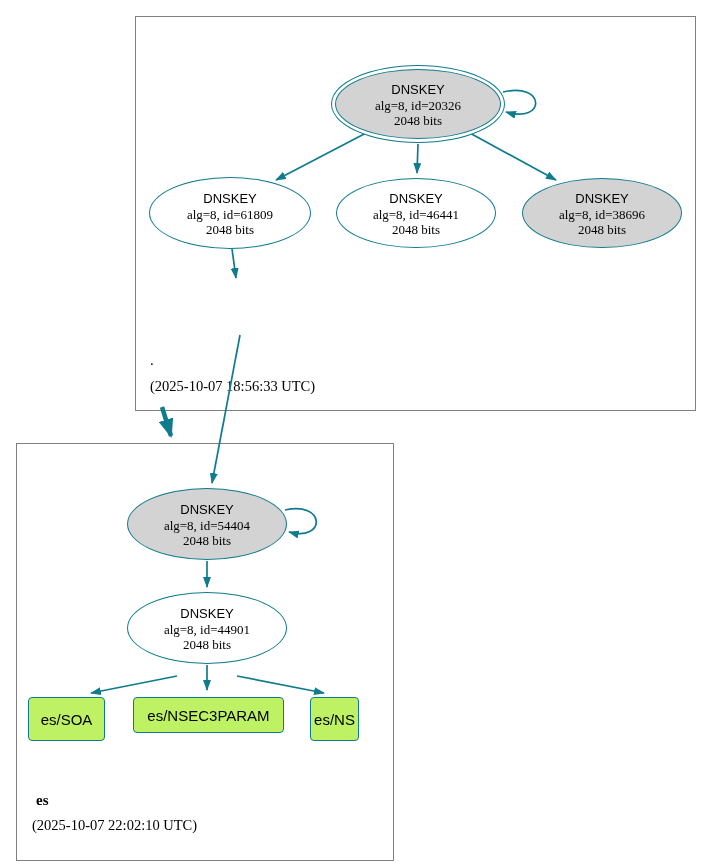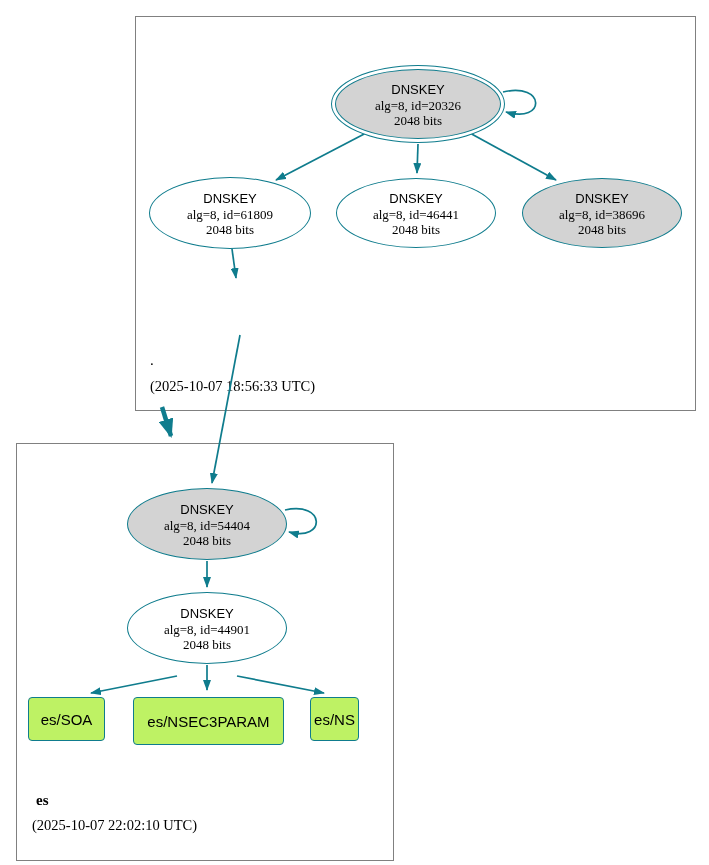--- a/index.html
+++ b/index.html
@@ -109,21 +109,21 @@
   <div class="node ellipse" style="left:127px;top:592px;width:160px;height:72px;">
     <div class="node-title">DNSKEY</div>
     <div class="node-detail">alg=8, id=44901</div>
     <div class="node-detail">2048 bits</div>
   </div>
 
   <div class="node rrset" style="left:28px;top:697px;width:77px;height:44px;">
     <div>es/SOA</div>
   </div>
 
-  <div class="node rrset" style="left:133px;top:697px;width:151px;height:48px;">
+  <div class="node rrset" style="left:133px;top:697px;width:151px;height:36px;">
     <div>es/NSEC3PARAM</div>
   </div>
 
   <div class="node rrset" style="left:310px;top:697px;width:49px;height:44px;">
     <div>es/NS</div>
   </div>
 
 </div>
 
 </body></html>

